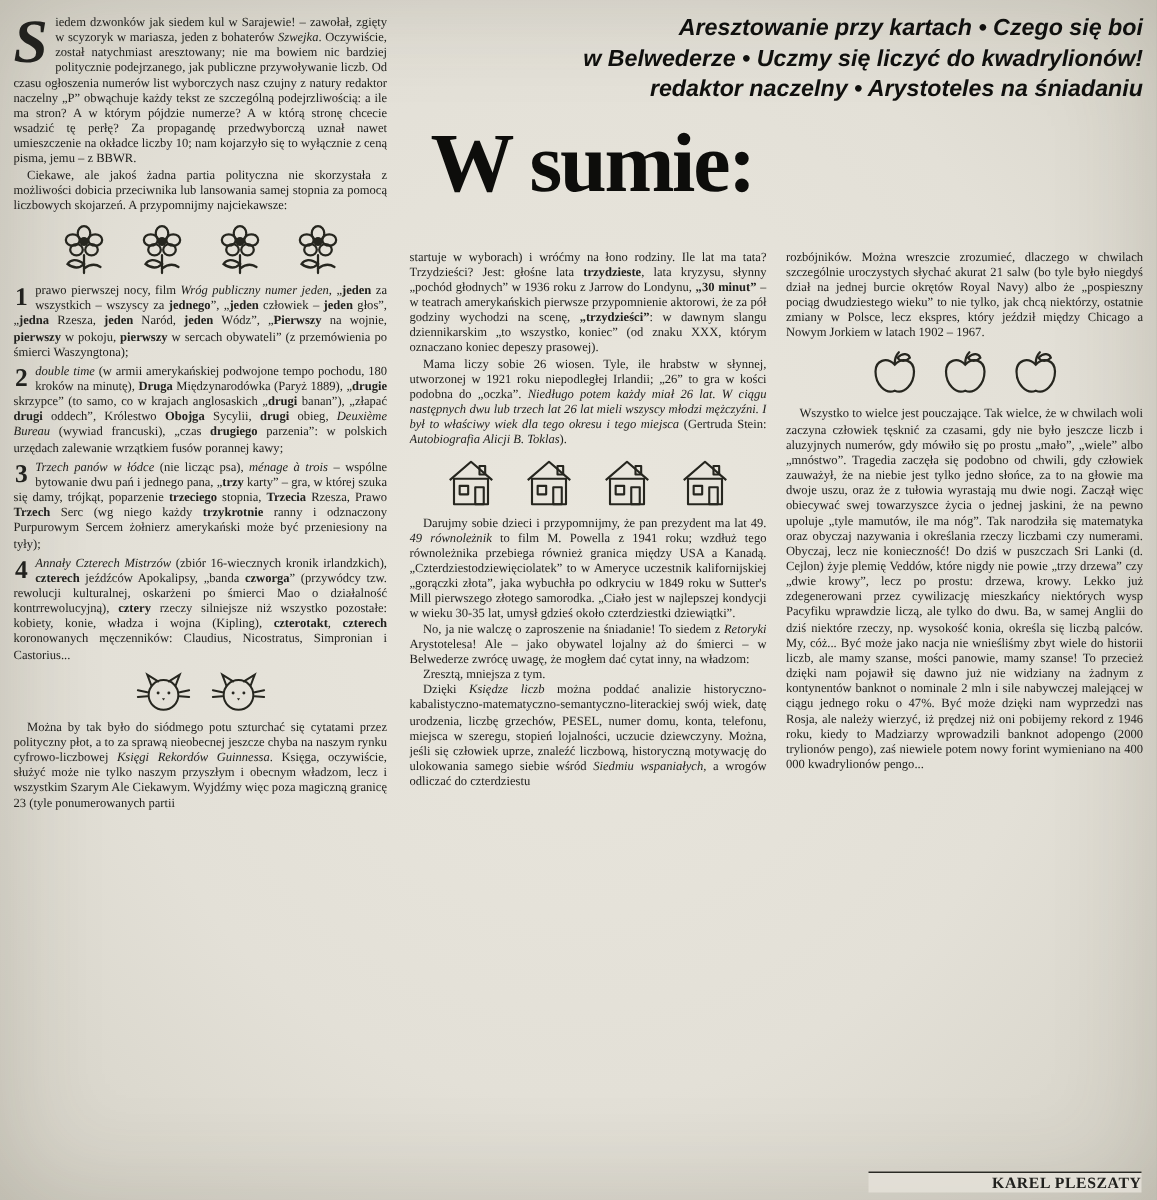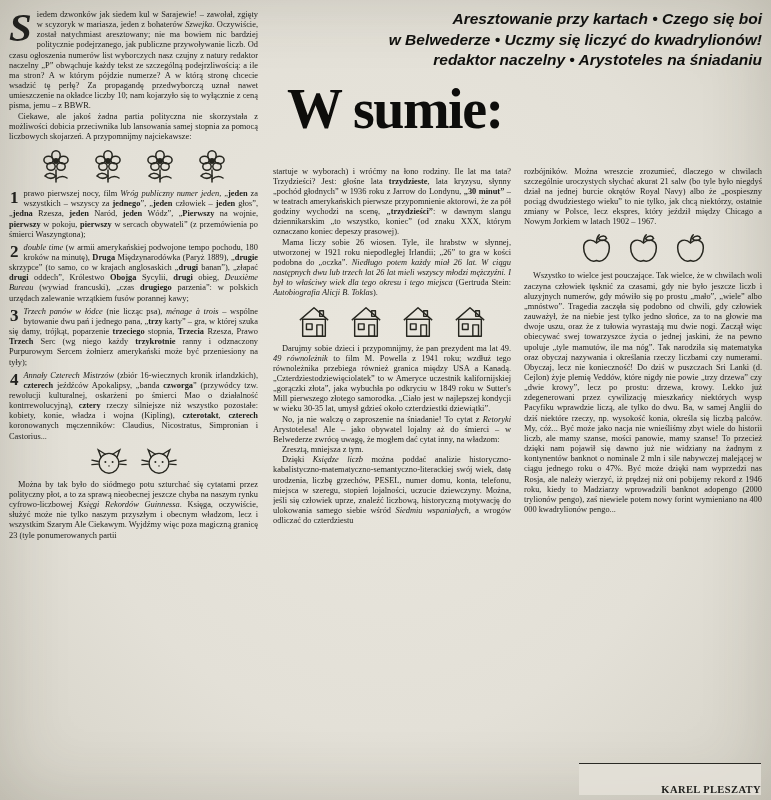--- a/index.html
+++ b/index.html
@@ -23,21 +23,21 @@
   .para.ind{text-indent:9px;}
   .para.item{margin-top:3px;}
   .b{font-weight:bold;}
   .i{font-style:italic;}
   .dropcap{float:left;font-size:41px;line-height:31px;font-weight:bold;font-style:italic;
     padding:2px 5px 0 0;}
   .bignum{float:left;font-size:17px;line-height:14px;font-weight:bold;padding:2px 5px 0 1px;}
   .iconrow{display:flex;justify-content:center;align-items:flex-end;gap:14px;margin:6px 0 5px;}
   .iconrow .doodle{display:inline-block;line-height:0;}
   .byline{position:absolute;right:10px;bottom:5px;width:182px;text-align:right;font-weight:bold;
-    font-size:10.5px;letter-spacing:.4px;border-top:1px solid #2a2a25;padding-top:20px;
+    font-size:10.5px;letter-spacing:.4px;border-top:1px solid #2a2a25;padding-top:2px;
     background:rgba(227,224,215,.92);}
 </style>
 </head>
 <body>
 
 <div class="page">
 
   <div class="colmain col1">
       <p class="para"><span class="dropcap">S</span><span>iedem dzwonków jak siedem kul w Sarajewie! – zawołał, zgięty w scyzoryk w mariasza, jeden z bohaterów </span><span class="i">Szwejka</span><span>. Oczywiście, został natychmiast aresztowany; nie ma bowiem nic bardziej politycznie podejrzanego, jak publiczne przywoływanie liczb. Od czasu ogłoszenia numerów list wyborczych nasz czujny z natury redaktor naczelny „P” obwąchuje każdy tekst ze szczególną podejrzliwością: a ile ma stron? A w którym pójdzie numerze? A w którą stronę chcecie wsadzić tę perłę? Za propagandę przedwyborczą uznał nawet umieszczenie na okładce liczby 10; nam kojarzyło się to wyłącznie z ceną pisma, jemu – z BBWR.</span></p>
       <p class="para ind"><span>Ciekawe, ale jakoś żadna partia polityczna nie skorzystała z możliwości dobicia przeciwnika lub lansowania samej stopnia za pomocą liczbowych skojarzeń. A przypomnijmy najciekawsze:</span></p>
@@ -171,21 +171,21 @@
                 <g fill="none" stroke="#26261f" stroke-width="1.5" stroke-linejoin="round">
                   <rect x="8" y="15" width="24" height="18"></rect>
                   <path d="M5 16 L20 3 L35 16"></path>
                   <rect x="26" y="6" width="4" height="6"></rect>
                   <rect x="12" y="20" width="6" height="6"></rect>
                   <rect x="23" y="21" width="6" height="12"></rect>
                 </g>
               </svg></span>
           </div>
           <p class="para ind"><span>Darujmy sobie dzieci i przypomnijmy, że pan prezydent ma lat 49. </span><span class="i">49 równoleżnik</span><span> to film M. Powella z 1941 roku; wzdłuż tego równoleżnika przebiega również granica między USA a Kanadą. „Czterdziestodziewięciolatek” to w Ameryce uczestnik kalifornijskiej „gorączki złota”, jaka wybuchła po odkryciu w 1849 roku w Sutter's Mill pierwszego złotego samorodka. „Ciało jest w najlepszej kondycji w wieku 30-35 lat, umysł gdzieś około czterdziestki dziewiątki”.</span></p>
-          <p class="para ind"><span>No, ja nie walczę o zaproszenie na śniadanie! To cytat z </span><span class="i">Retoryki</span><span> Arystotelesa! Ale – jako obywatel lojalny aż do śmierci – w Belwederze zwrócę uwagę, że mogłem dać cytat inny, na władzom:</span></p>
+          <p class="para ind"><span>No, ja nie walczę o zaproszenie na śniadanie! To siedem z </span><span class="i">Retoryki</span><span> Arystotelesa! Ale – jako obywatel lojalny aż do śmierci – w Belwederze zwrócę uwagę, że mogłem dać cytat inny, na władzom:</span></p>
           <p class="para ind"><span>Zresztą, mniejsza z tym.</span></p>
           <p class="para ind"><span>Dzięki </span><span class="i">Księdze liczb</span><span> można poddać analizie historyczno-kabalistyczno-matematyczno-semantyczno-literackiej swój wiek, datę urodzenia, liczbę grzechów, PESEL, numer domu, konta, telefonu, miejsca w szeregu, stopień lojalności, uczucie dziewczyny. Można, jeśli się człowiek uprze, znaleźć liczbową, historyczną motywację do ulokowania samego siebie wśród </span><span class="i">Siedmiu wspaniałych</span><span>, a wrogów odliczać do czterdziestu</span></p>
         </div>
       <div class="colmain col3">
           <p class="para"><span>rozbójników. Można wreszcie zrozumieć, dlaczego w chwilach szczególnie uroczystych słychać akurat 21 salw (bo tyle było niegdyś dział na jednej burcie okrętów Royal Navy) albo że „pospieszny pociąg dwudziestego wieku” to nie tylko, jak chcą niektórzy, ostatnie zmiany w Polsce, lecz ekspres, który jeździł między Chicago a Nowym Jorkiem w latach 1902 – 1967.</span></p>
           <div class="iconrow">
             <span class="doodle"><svg width="33" height="33" viewBox="0 0 36 36">
                 <g fill="none" stroke="#26261f" stroke-width="1.6" stroke-linecap="round">
                   <path d="M18 11 C12 5 4 8 4 16 C4 25 11 33 18 30 C25 33 32 25 32 16 C32 8 24 5 18 11 Z"></path>
                   <path d="M18 10 C18 6 19 4 21 2"></path>

